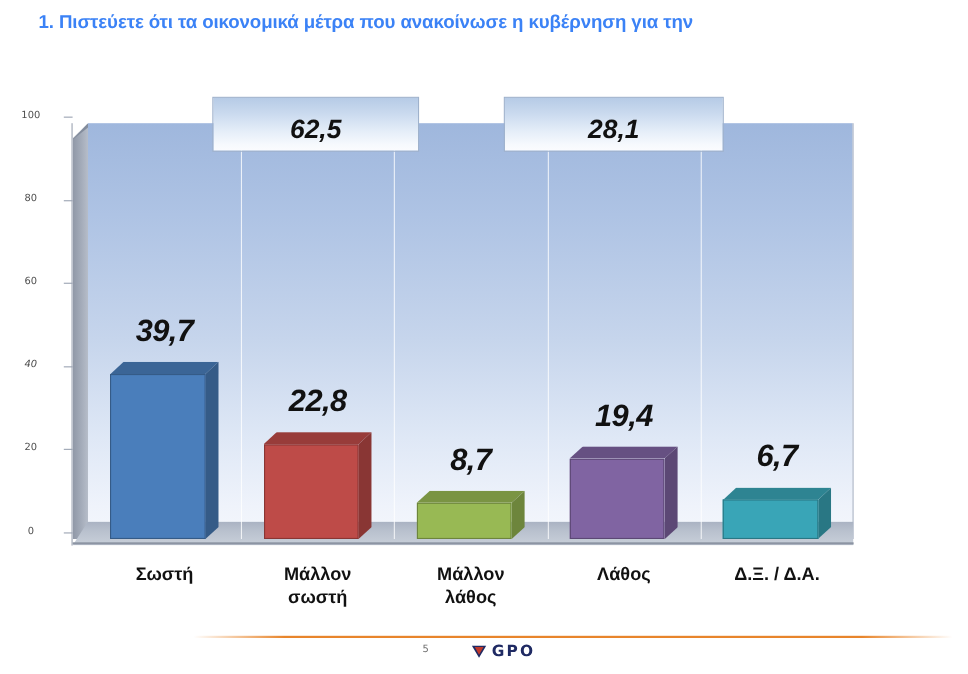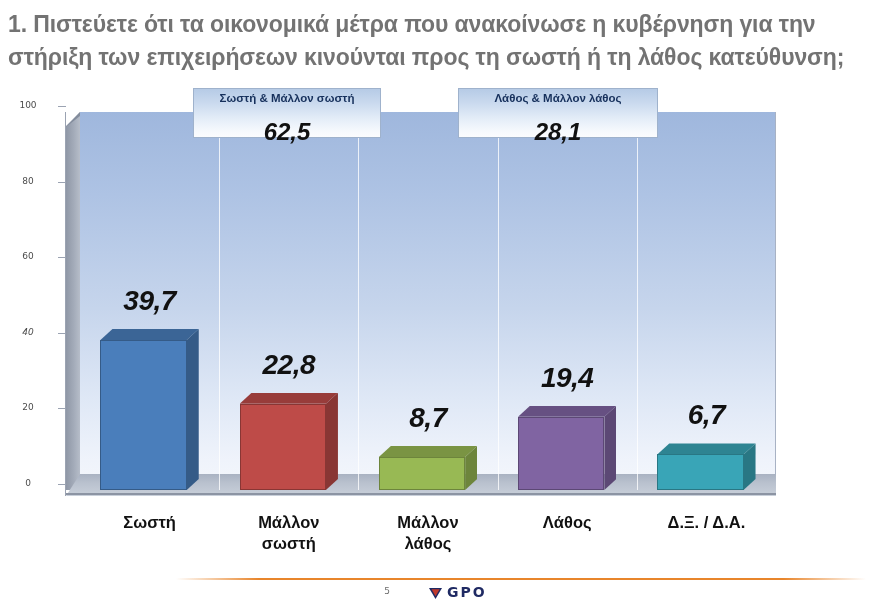--- a/index.html
+++ b/index.html
@@ -11,26 +11,26 @@
     width: 880px;
     height: 613px;
     position: relative;
     font-family: "Liberation Sans", "DejaVu Sans", sans-serif;
     overflow: hidden;
   }
 
   
   #slide-title {
     position: absolute;
-    left: 8px;
+    left: 35px;
     top: 8px;
     width: 840px;
-    font-size: 23px;
-    font-weight: bold;
-    color: #737373;
+    font-size: 17px;
+    font-weight: bold;
+    color: #3b82f6;
     line-height: 1.45;
     letter-spacing: -0.1px;
   }
   #slide-title .line { display: block; }
 
   
   #chart-area {
     position: absolute;
     left: 0;
     top: 80px;
@@ -219,21 +219,20 @@
     letter-spacing: 2px;
     color: #1F2A63;
     font-family: "DejaVu Sans", sans-serif;
   }
 </style>
 </head>
 <body>
 
 <div id="slide-title">
   <span class="line">1. Πιστεύετε ότι τα οικονομικά μέτρα που ανακοίνωσε η κυβέρνηση για την</span>
-  <span class="line">στήριξη των επιχειρήσεων κινούνται προς τη σωστή ή τη λάθος κατεύθυνση;</span>
 </div>
 
 <div id="chart-area">
   <div id="plot-side-wall"></div>
   <div id="plot-side-wall-top"></div>
   <div id="plot-wall"></div>
   <div id="plot-floor"></div>
   <div id="floor-front-edge"></div>
   <div id="y-axis-line"></div>
 
@@ -306,25 +305,23 @@
       <div class="cat-label" style="left: 497.6px; width: 139.2px;">
         <div>Λάθος</div>
       </div>
       <div class="cat-label" style="left: 636.8px; width: 139.2px;">
         <div>Δ.Ξ. / Δ.Α.</div>
       </div>
     </div>
 </div>
 
 <div class="callout" id="callout-0" style="left:193px; width:188px; height:50px;">
-  <div class="callout-title">Σωστή &amp; Μάλλον σωστή</div>
   <div class="callout-value">62,5</div>
 </div>
 <div class="callout" id="callout-1" style="left:458px; width:200px; height:50px;">
-  <div class="callout-title">Λάθος &amp; Μάλλον λάθος</div>
   <div class="callout-value">28,1</div>
 </div>
 
 <div id="footer-rule"></div>
 <div id="footer-page">5</div>
 <div id="footer-logo">
   <span id="footer-logo-mark">
     <svg width="15" height="13" viewBox="0 0 15 13" aria-hidden="true">
       <path d="M1 1 H14 L7.5 12 Z" fill="#1F2A63"></path>
       <path d="M3.6 2.2 H11.6 L7.5 9.2 Z" fill="#C0392B"></path>

